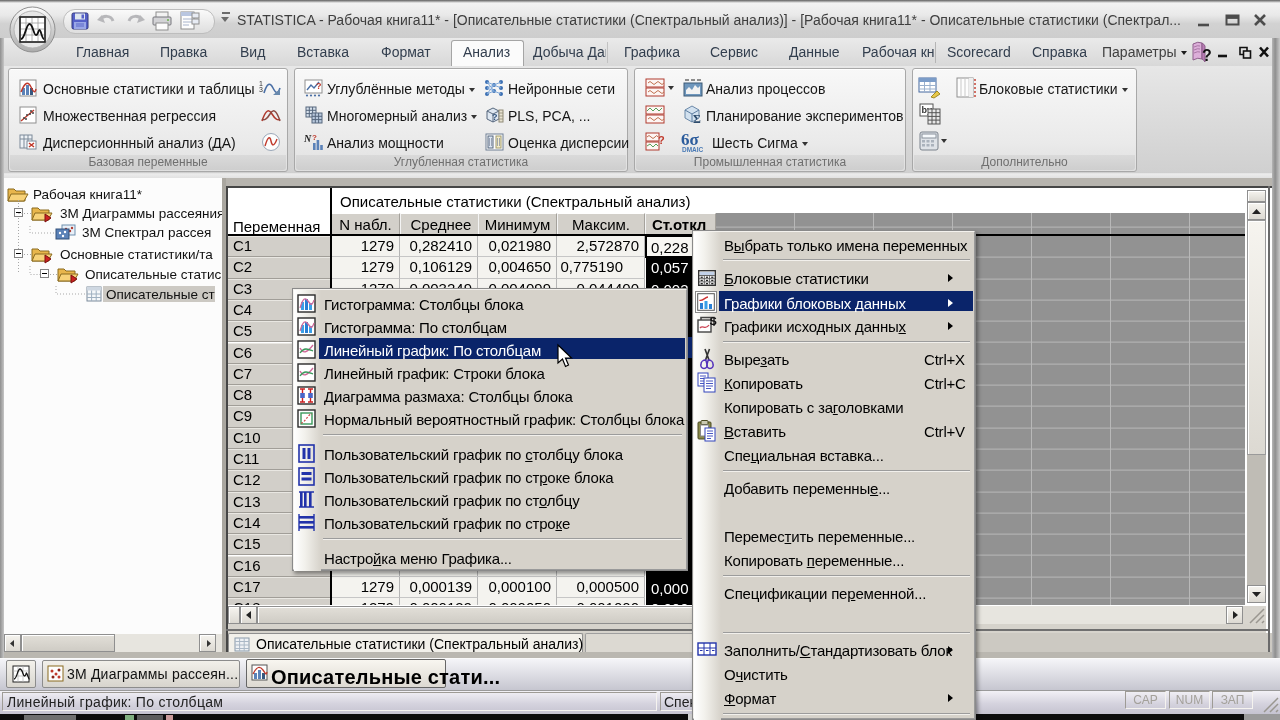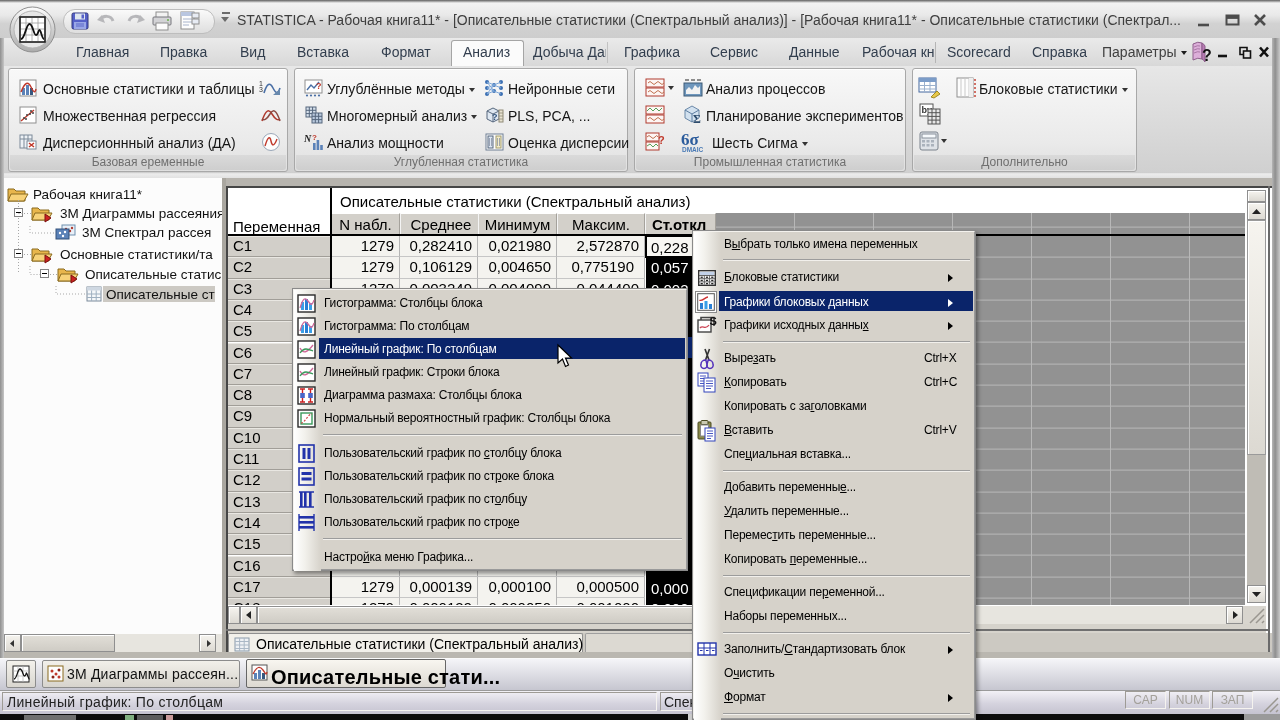--- a/index.html
+++ b/index.html
@@ -30,21 +30,21 @@
 
 #twin{left:226px;top:186px;width:1046px;height:471px;border-top:2px solid #464646;border-left:2px solid #464646;background:#fff}
 .hcell{position:absolute;background:#d3d0ca;font-size:15px;color:#000;text-align:center;border-right:1px solid #a5a29c;border-top:1px solid #fff;border-left:1px solid #f4f4f4}
 .rhead{position:absolute;left:228px;width:103px;background:#d2cfc9;font-size:15px;color:#000;padding-left:5px;border-bottom:1px solid #a19e98;border-top:1px solid #e9e7e2}
 .dcell{position:absolute;background:#f4f3ef;font-size:15px;color:#000;text-align:right;border-right:1px solid #b5b5b5;border-bottom:1px solid #c6c6c6}
 
 .sbtn{position:absolute;background:linear-gradient(#f6f4ef,#dcd9d2);border:1px solid #8f8f8f;box-shadow:inset 1px 1px 0 #fff}
 
 .menu{position:absolute;background:#d6d2ca;border:1px solid #8a8a8a;box-shadow:2px 3px 4px rgba(0,0,0,.4);z-index:10}
 .menu:before{content:"";position:absolute;left:0;top:0;right:0;bottom:0;border:1px solid #f4f2ee;border-right-color:#9a9a9a;border-bottom-color:#9a9a9a;pointer-events:none}
-.mi{position:absolute;left:1px;right:15px;height:24px;font-size:12px;letter-spacing:-0.2px;color:#000}
+.mi{position:absolute;left:1px;right:15px;height:24px;font-size:15px;letter-spacing:-0.2px;color:#000}
 .mi .t{position:absolute;white-space:nowrap}
 .msep{position:absolute;left:30px;right:5px;height:2px;border-top:1px solid #9c9c9c;border-bottom:1px solid #f2f0ec}
 .sc{position:absolute;white-space:nowrap}
 .arr{position:absolute;width:0;height:0;border-top:4px solid transparent;border-bottom:4px solid transparent;border-left:5px solid #000}
 u{text-decoration:underline}
 .skey{position:absolute;height:18px;border:1px solid #9e9b95;border-bottom-color:#f5f3ef;border-right-color:#f5f3ef;color:#a3a09a;font-size:12px;text-align:center;line-height:17px}
 </style></head>
 <body>
 
 <div class="abs" id="titlebar"></div>
@@ -134,21 +134,21 @@
 <svg class="abs" style="left:1216px;top:44px" width="56" height="16" viewBox="0 0 56 16">
  <path d="M2 12 h9" stroke="#111" stroke-width="2.6"></path>
  <path d="M31 7 v-3.5 h-7 v7 h3.5" fill="none" stroke="#111" stroke-width="1.6"></path>
  <rect x="27.5" y="7" width="7" height="7" fill="none" stroke="#111" stroke-width="1.6"></rect>
  <path d="M44 3.5 L52 12.5 M52 3.5 L44 12.5" stroke="#111" stroke-width="2.6"></path>
 </svg>
 
 <div class="abs" id="ribbon"></div>
 <div class="abs" id="ribbon-strip"></div>
 <div class="grp" style="left:8px;top:68px;width:280px;height:104px">
-    <div class="grplabel">Базовая еременные</div>
+    <div class="grplabel">Базовая переменные</div>
   </div>
 <div class="grp" style="left:294px;top:68px;width:334px;height:104px">
     <div class="grplabel">Углубленная статистика</div>
   </div>
 <div class="grp" style="left:634px;top:68px;width:272px;height:104px">
     <div class="grplabel">Промышленная статистика</div>
   </div>
 <div class="grp" style="left:912px;top:68px;width:225px;height:104px">
     <div class="grplabel">Дополнительно</div>
   </div>
@@ -435,21 +435,21 @@
 <div class="rhead" style="top:576.8px;height:21.3px">C17</div>
 <div class="rhead" style="top:598.1px;height:7px;border-bottom:none;overflow:hidden">C18</div>
 
 <div class="dcell" style="left:331px;top:236px;width:69px;height:21.3px;line-height:20px;padding-right:5px">1279</div>
 <div class="dcell" style="left:400px;top:236px;width:78px;height:21.3px;line-height:20px;padding-right:5px">0,282410</div>
 <div class="dcell" style="left:478px;top:236px;width:79px;height:21.3px;line-height:20px;padding-right:5px">0,021980</div>
 <div class="dcell" style="left:557px;top:236px;width:88px;height:21.3px;line-height:20px;padding-right:5px">2,572870</div>
 <div class="dcell" style="left:331px;top:257.3px;width:69px;height:21.3px;line-height:20px;padding-right:5px">1279</div>
 <div class="dcell" style="left:400px;top:257.3px;width:78px;height:21.3px;line-height:20px;padding-right:5px">0,106129</div>
 <div class="dcell" style="left:478px;top:257.3px;width:79px;height:21.3px;line-height:20px;padding-right:5px">0,004650</div>
-<div class="dcell" style="left:557px;top:257.3px;width:88px;height:21.3px;line-height:20px;padding-right:10px">0,775190</div>
+<div class="dcell" style="left:557px;top:257.3px;width:88px;height:21.3px;line-height:20px;padding-right:21px">0,775190</div>
 <div class="dcell" style="left:331px;top:278.6px;width:69px;height:21.3px;line-height:20px;padding-right:5px">1279</div>
 <div class="dcell" style="left:400px;top:278.6px;width:78px;height:21.3px;line-height:20px;padding-right:5px">0,003249</div>
 <div class="dcell" style="left:478px;top:278.6px;width:79px;height:21.3px;line-height:20px;padding-right:5px">0,004099</div>
 <div class="dcell" style="left:557px;top:278.6px;width:88px;height:21.3px;line-height:20px;padding-right:5px">0,044400</div>
 
 <div class="dcell" style="left:331px;top:576.8px;width:69px;height:21.3px;line-height:20px;padding-right:5px">1279</div>
 <div class="dcell" style="left:400px;top:576.8px;width:78px;height:21.3px;line-height:20px;padding-right:5px">0,000139</div>
 <div class="dcell" style="left:478px;top:576.8px;width:79px;height:25px;line-height:20px;padding-right:5px">0,000100</div>
 <div class="dcell" style="left:557px;top:576.8px;width:88px;height:21.3px;line-height:20px;padding-right:5px">0,000500</div>
 <div class="dcell" style="left:331px;top:598.1px;width:69px;height:7px;line-height:20px;padding-right:5px;border-bottom:none;overflow:hidden">1279</div>
@@ -702,35 +702,29 @@
       <span class="t" style="left:30px;top:4px"><u>В</u>ставить</span>
       <span class="sc" style="left:230px;top:4px">Ctrl+V</span>
     </div>
 <div class="mi" style="top:212px">
       <span class="t" style="left:30px;top:4px">Спе<u>ц</u>иальная вставка...</span>
     </div>
 <div class="msep" style="top:239px"></div>
 <div class="mi" style="top:245px">
       <span class="t" style="left:30px;top:4px">Добавить переменны<u>е</u>...</span>
     </div>
-<div class="mi" style="top:269px">
-      <span class="t" style="left:30px;top:4px"><u>У</u>далить переменные...</span>
-    </div>
 <div class="mi" style="top:293px">
       <span class="t" style="left:30px;top:4px">Перемес<u>т</u>ить переменные...</span>
     </div>
 <div class="mi" style="top:317px">
       <span class="t" style="left:30px;top:4px">Копировать <u>п</u>еременные...</span>
     </div>
 <div class="msep" style="top:344px"></div>
 <div class="mi" style="top:350px">
       <span class="t" style="left:30px;top:4px">Спецификации пе<u>р</u>еменной...</span>
-    </div>
-<div class="mi" style="top:374px">
-      <span class="t" style="left:30px;top:4px">Наборы переменных...</span>
     </div>
 <div class="msep" style="top:401px"></div>
 <div class="mi" style="top:407px">
       <span class="t" style="left:30px;top:4px">Заполнить/<u>С</u>тандартизовать блок</span>
       <span class="arr" style="right:7px;top:8px"></span>
     </div>
 <div class="mi" style="top:431px">
       <span class="t" style="left:30px;top:4px">О<u>ч</u>истить</span>
     </div>
 <div class="mi" style="top:455px">

